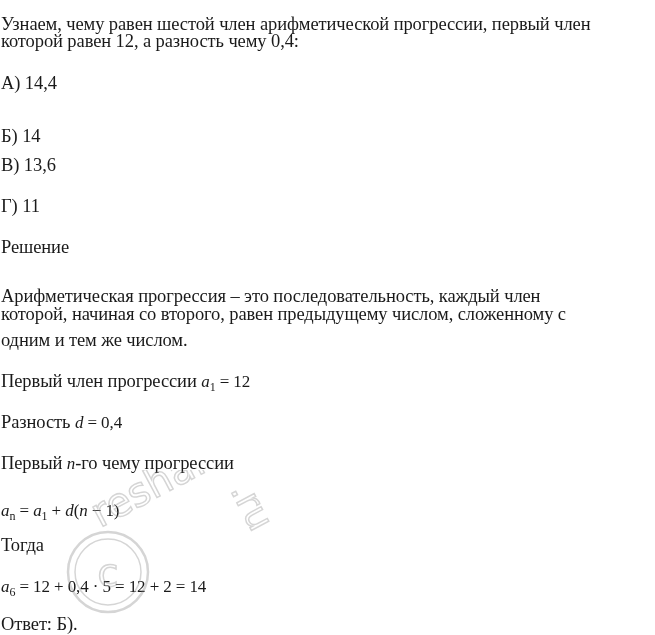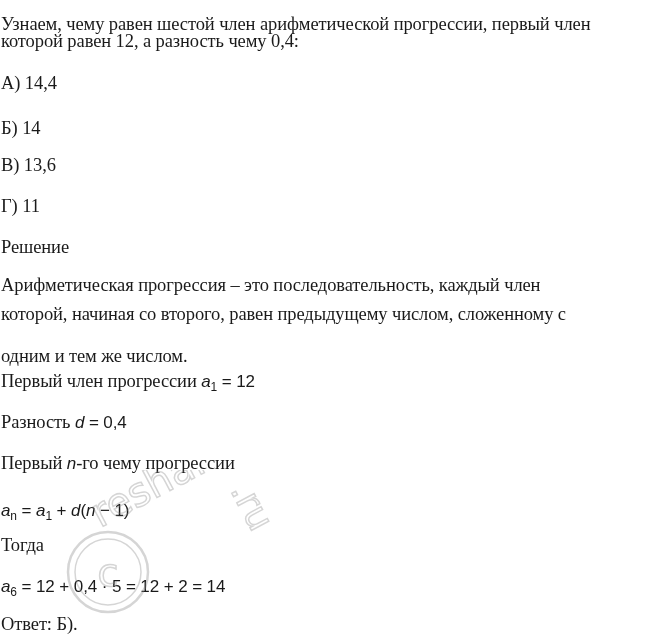--- a/index.html
+++ b/index.html
@@ -7,61 +7,61 @@
     width: 655px; height: 635px; position: relative; overflow: hidden;
     font-family: "Liberation Serif", "DejaVu Serif", serif;
     color: #1a1a1a;
   }
   .line {
     position: absolute; left: 1px;
     font-size: 18.5px; line-height: 25px;
     white-space: nowrap;
     letter-spacing: -0.1px;
   }
-  .math { font-family: Liberation Sans, sans-serif; font-size: 17px; }
+  .math { font-family: Liberation Serif, serif; font-size: 17px; }
   .mi { font-style: italic; }
   .sub { font-size: 12px; vertical-align: -4px; font-style: normal; }
   .watermark {
     position: absolute; left: 60px; top: 470px; width: 260px; height: 160px;
     pointer-events: none; opacity: 0.35;
   }
 </style>
 </head>
 <body>
 
 <div>
   <div class="line" style="top:12px">Узнаем, чему равен шестой член арифметической прогрессии, первый член</div>
   <div class="line" style="top:29px">которой равен 12, а разность чему 0,4:</div>
 </div>
 
 <div>
   <div class="line" style="top:71px">
     <span>А)</span>
     <span>14,4</span>
   </div>
-  <div class="line" style="top:116px">
+  <div class="line" style="top:124px">
     <span>Б)</span>
     <span>14</span>
   </div>
   <div class="line" style="top:153px">
     <span>В)</span>
     <span>13,6</span>
   </div>
   <div class="line" style="top:194px">
     <span>Г)</span>
     <span>11</span>
   </div>
 </div>
 
 <div>
   <div class="line" style="top:235px">Решение</div>
 
-  <div class="line" style="top:273px">Арифметическая прогрессия – это последовательность, каждый член</div>
+  <div class="line" style="top:284px">Арифметическая прогрессия – это последовательность, каждый член</div>
   <div class="line" style="top:302px">которой, начиная со второго, равен предыдущему числом, сложенному с</div>
-  <div class="line" style="top:344px">одним и тем же числом.</div>
+  <div class="line" style="top:328px">одним и тем же числом.</div>
 
   <div class="line" style="top:369px">
     <span>Первый член прогрессии</span>
     <span class="math"><span class="mi">a</span><span class="sub">1</span> <span>= 12</span></span>
   </div>
 
   <div class="line" style="top:410px">
     <span>Разность</span>
     <span class="math"><span class="mi">d</span> <span>= 0,4</span></span>
   </div>

